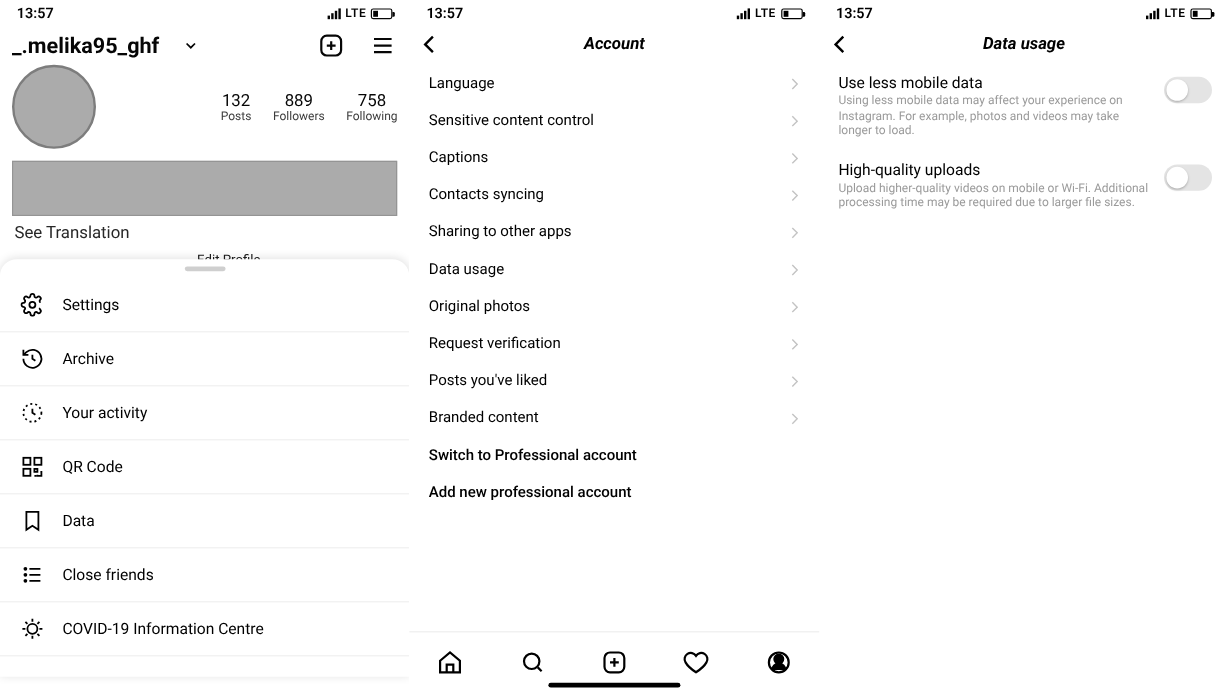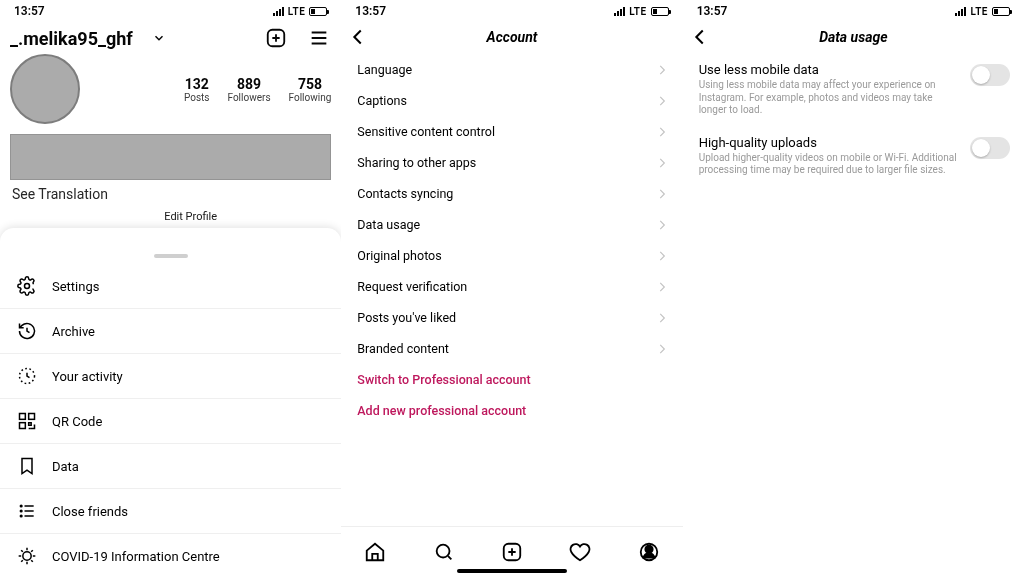--- a/index.html
+++ b/index.html
@@ -20,38 +20,38 @@
   
   .profile-hdr { display:flex; align-items:center; gap:19px; padding:6px 10px 4px; }
   .uname { font-size:18px; font-weight:700; flex:0 1 auto; white-space:nowrap; overflow:hidden; }
   .chev-down { width:14px; }
   .spacer { flex:1; }
   .icon-btn { width:24px; height:24px; display:flex; align-items:center; justify-content:center;}
   .stats-row { display:flex; align-items:center; padding:0 10px 6px; gap:10px; }
   .avatar { width:70px; height:70px; border-radius:50%; background:#fff; border:2px solid #b7b7b7; flex:0 0 auto; }
   .stats { display:flex; gap:18px; margin-left:auto; }
   .stat { text-align:center; }
-  .stat .n { font-size:14px; font-weight:700; }
+  .stat .n { font-size:14px; font-weight:400; }
   .stat .l { font-size:10px; color:#555; }
   .bio { margin:4px 10px 4px; height:46px; background:#fff; border:1px solid #dcdcdc; }
   .see-tr { font-size:14px; color:#333; padding:2px 12px 8px; }
   .edit { font-size:11px; text-align:center; color:#222;padding-left:40px; }
   
-  .sheet { position:absolute; left:0; right:0; bottom:0; background:#fff; border-radius:14px 14px 0 0; padding:24px 0 0; box-shadow:0 -1px 8px rgba(0,0,0,.12);text-align:center; }
+  .sheet { position:absolute; left:0; right:0; bottom:12px; background:#fff; border-radius:14px 14px 0 0; padding:4px 0 0; box-shadow:0 -1px 8px rgba(0,0,0,.12);text-align:center; }
   .grab { width:34px; height:4px; background:#cfcfcf; border-radius:3px; margin:2px auto 6px; }
   .sheet-item { display:flex; align-items:center; gap:14px; padding:11px 16px; border-bottom:1px solid #efefef; font-size:13px; }
   .sheet-item .ic { width:22px; height:22px; display:flex; align-items:center; justify-content:center; color:#111;}
   
   .navhdr { display:flex; align-items:center; justify-content:center; position:relative; height:34px;font-style:italic; }
   .navhdr .back { position:absolute; left:6px; top:6px; }
   .navhdr .title { font-size:14px; font-weight:700; }
   .list { }
   .li { display:flex; align-items:center; justify-content:space-between; padding:8px 14px 8px 16px; font-size:12.5px; }
   .li .chev { color:#c3c3c3; }
-  .link { color:#be185d; font-size:12.5px; padding:8px 16px; font-weight:500;}
+  .link { color:#000000; font-size:12.5px; padding:8px 16px; font-weight:500;}
   .tabbar { position:absolute; bottom:0; left:0; right:0; height:50px; display:flex; align-items:center; justify-content:space-around; border-top:1px solid #eee; background:#fff;}
   .tabbar .ic { width:24px; height:24px; display:flex; align-items:center; justify-content:center; }
   .home-ind { position:absolute; bottom:3px; left:50%; transform:translateX(-50%); width:110px; height:4px; background:#000; border-radius:3px; }
   
   .du-row { padding:8px 14px 10px 16px; display:flex; gap:10px; align-items:flex-start;}
   .du-txt { flex:1; }
   .du-title { font-size:13px; padding-bottom:2px;}
   .du-sub { font-size:10px; color:#9a9a9a; line-height:1.25;}
   .toggle { width:40px; height:22px; border-radius:12px; background:#e4e4e4; position:relative; flex:0 0 auto; margin-top:2px;}
   .toggle::after { content:""; position:absolute; left:2px; top:2px; width:18px; height:18px; background:#fff; border-radius:50%; box-shadow:0 1px 2px rgba(0,0,0,.25);}
@@ -220,45 +220,45 @@
     <div class="list">
       <div class="li">
           <span>Language</span>
           <span class="chev">
             <svg viewBox="0 0 24 24" width="14" height="14" fill="none" stroke="currentColor" stroke-width="2">
               <path d="M9 5l7 7-7 7"></path>
             </svg>
           </span>
         </div>
       <div class="li">
+          <span>Sensitive content control</span>
+          <span class="chev">
+            <svg viewBox="0 0 24 24" width="14" height="14" fill="none" stroke="currentColor" stroke-width="2">
+              <path d="M9 5l7 7-7 7"></path>
+            </svg>
+          </span>
+        </div>
+      <div class="li">
           <span>Captions</span>
           <span class="chev">
             <svg viewBox="0 0 24 24" width="14" height="14" fill="none" stroke="currentColor" stroke-width="2">
               <path d="M9 5l7 7-7 7"></path>
             </svg>
           </span>
         </div>
       <div class="li">
-          <span>Sensitive content control</span>
+          <span>Contacts syncing</span>
           <span class="chev">
             <svg viewBox="0 0 24 24" width="14" height="14" fill="none" stroke="currentColor" stroke-width="2">
               <path d="M9 5l7 7-7 7"></path>
             </svg>
           </span>
         </div>
       <div class="li">
           <span>Sharing to other apps</span>
-          <span class="chev">
-            <svg viewBox="0 0 24 24" width="14" height="14" fill="none" stroke="currentColor" stroke-width="2">
-              <path d="M9 5l7 7-7 7"></path>
-            </svg>
-          </span>
-        </div>
-      <div class="li">
-          <span>Contacts syncing</span>
           <span class="chev">
             <svg viewBox="0 0 24 24" width="14" height="14" fill="none" stroke="currentColor" stroke-width="2">
               <path d="M9 5l7 7-7 7"></path>
             </svg>
           </span>
         </div>
       <div class="li">
           <span>Data usage</span>
           <span class="chev">
             <svg viewBox="0 0 24 24" width="14" height="14" fill="none" stroke="currentColor" stroke-width="2">

